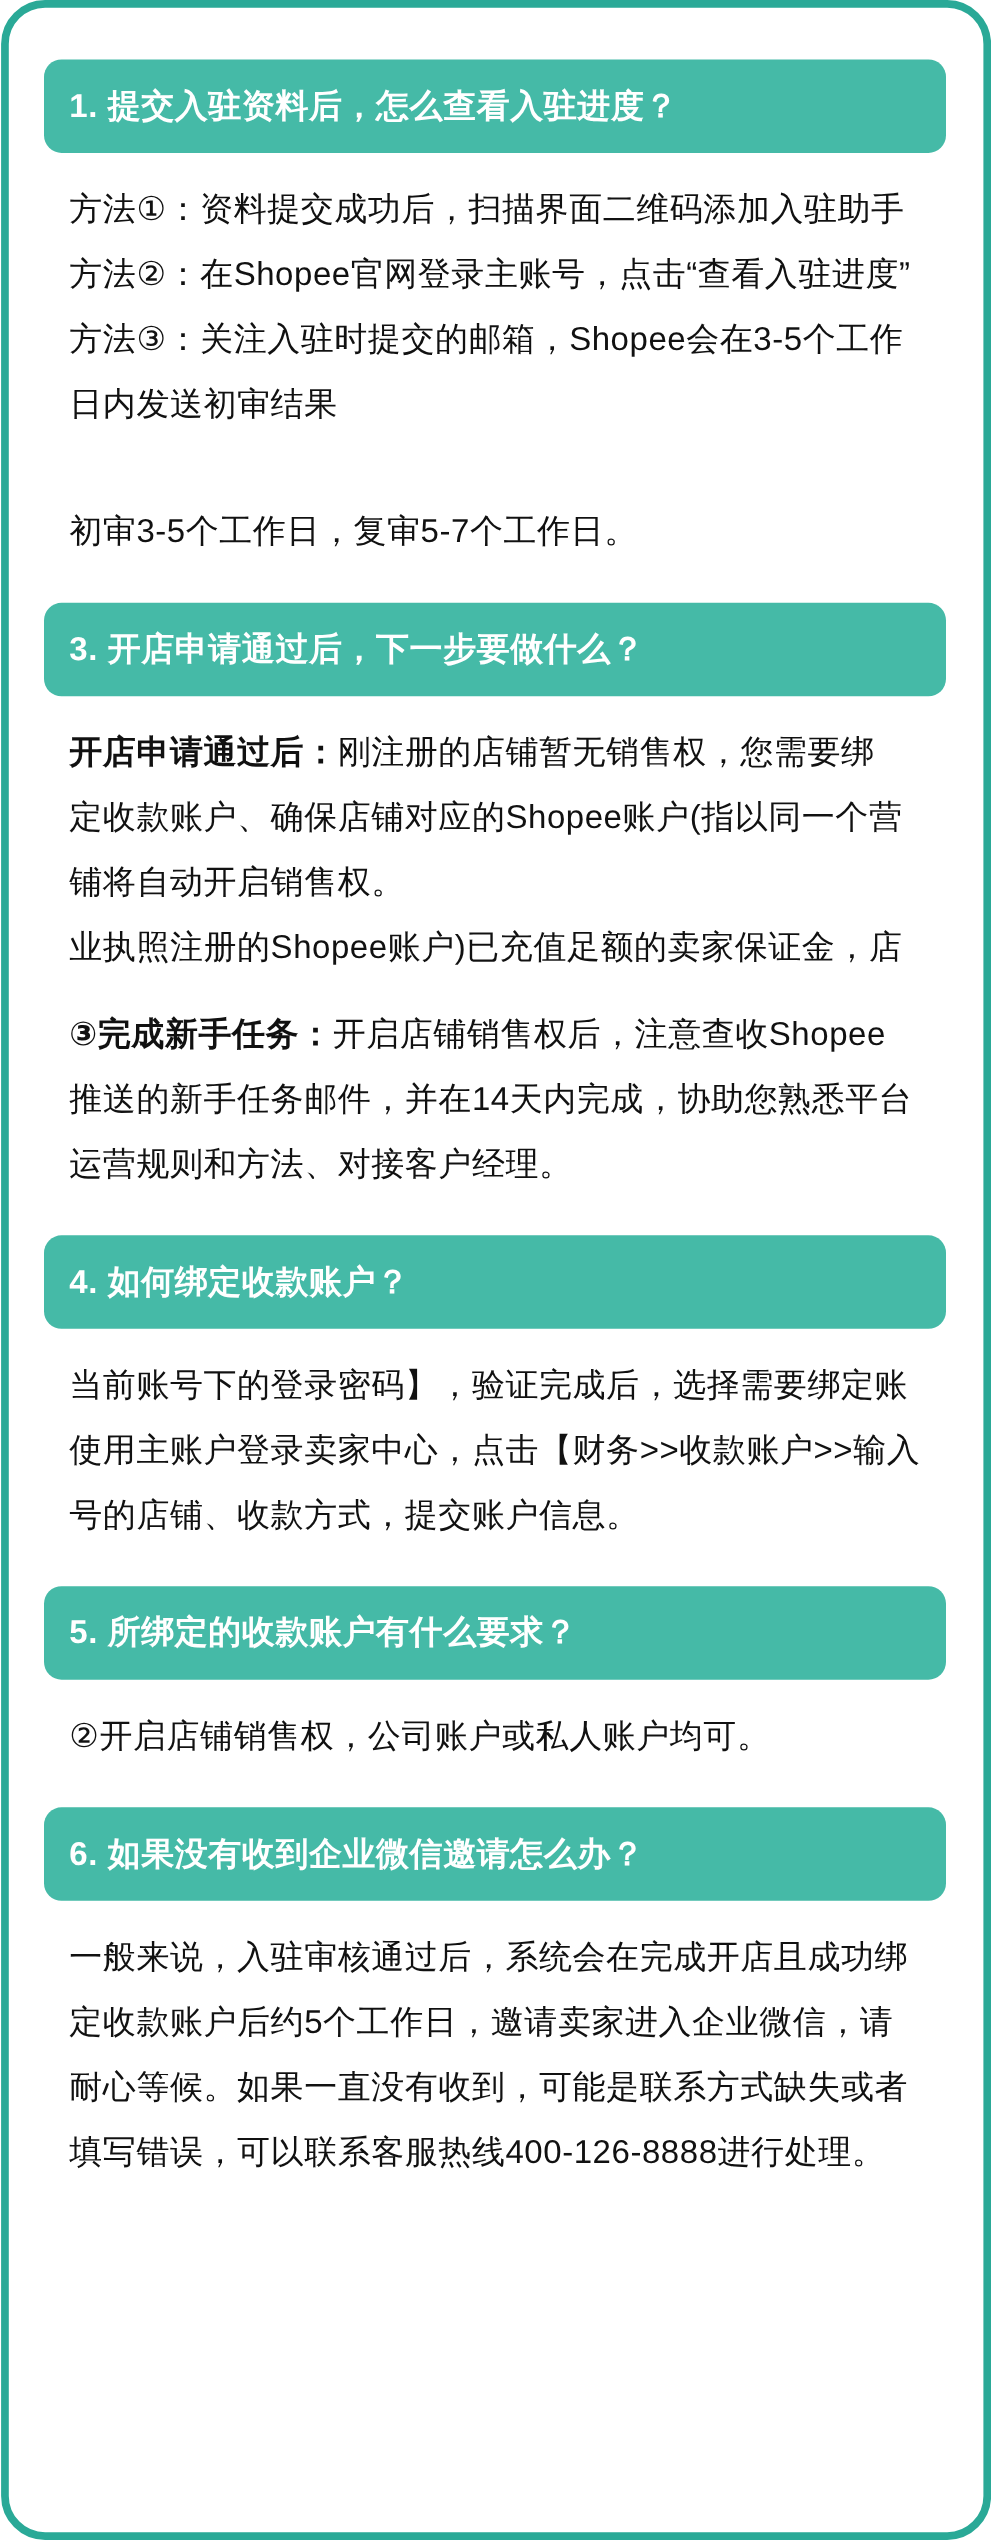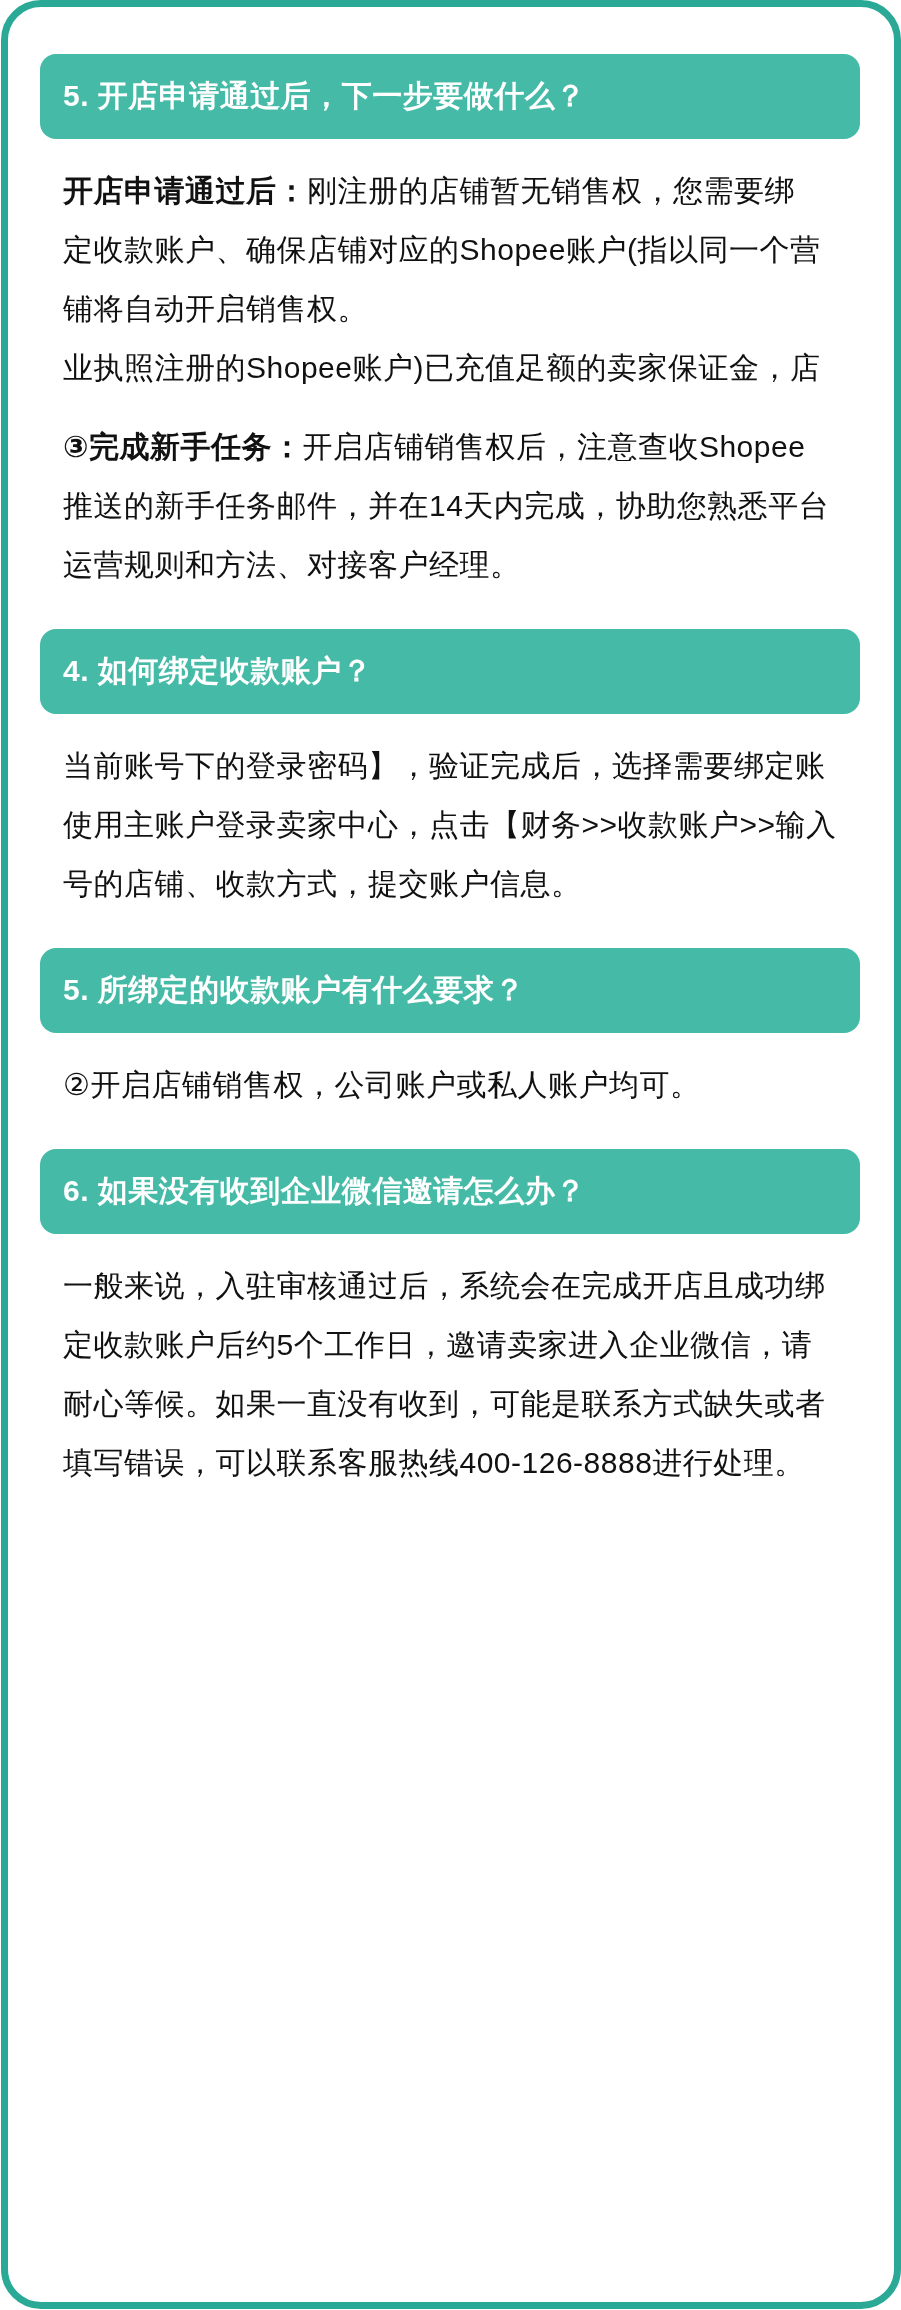--- a/index.html
+++ b/index.html
@@ -64,27 +64,45 @@
     .lead {
       font-weight: bold;
       color: var(--text);
     }
   </style>
 </head>
 <body>
 
 <div class="frame">
 
+  <div class="section">
+    <div class="section-header">
+      <span>1. 提交入驻资料后，怎么查看入驻进度？</span>
+    </div>
+    <div class="section-body">
+      <div class="para">
+        <div class="line">方法①：资料提交成功后，扫描界面二维码添加入驻助手</div>
+        <div class="line">方法②：在Shopee官网登录主账号，点击“查看入驻进度”</div>
+        <div class="line">方法③：关注入驻时提交的邮箱，Shopee会在3-5个工作</div>
+        <div class="line">日内发送初审结果</div>
+      </div>
+    </div>
+  </div>
 
   <div class="section">
+    <div class="section-body">
+      <div class="para">
+        <div class="line">初审3-5个工作日，复审5-7个工作日。</div>
+      </div>
+    </div>
   </div>
 
   <div class="section">
     <div class="section-header">
-      <span>5. 开店申请通过后，下一步要做什么？</span>
+      <span>3. 开店申请通过后，下一步要做什么？</span>
     </div>
     <div class="section-body">
       <div class="para">
         <div class="line"><span class="lead">开店申请通过后：</span><span>刚注册的店铺暂无销售权，您需要绑</span></div>
         <div class="line">定收款账户、确保店铺对应的Shopee账户(指以同一个营</div>
         <div class="line">铺将自动开启销售权。</div>
         <div class="line">业执照注册的Shopee账户)已充值足额的卖家保证金，店</div>
       </div>
       <div class="para">
         <div class="line"><span class="lead">③完成新手任务：</span><span>开启店铺销售权后，注意查收Shopee</span></div>

